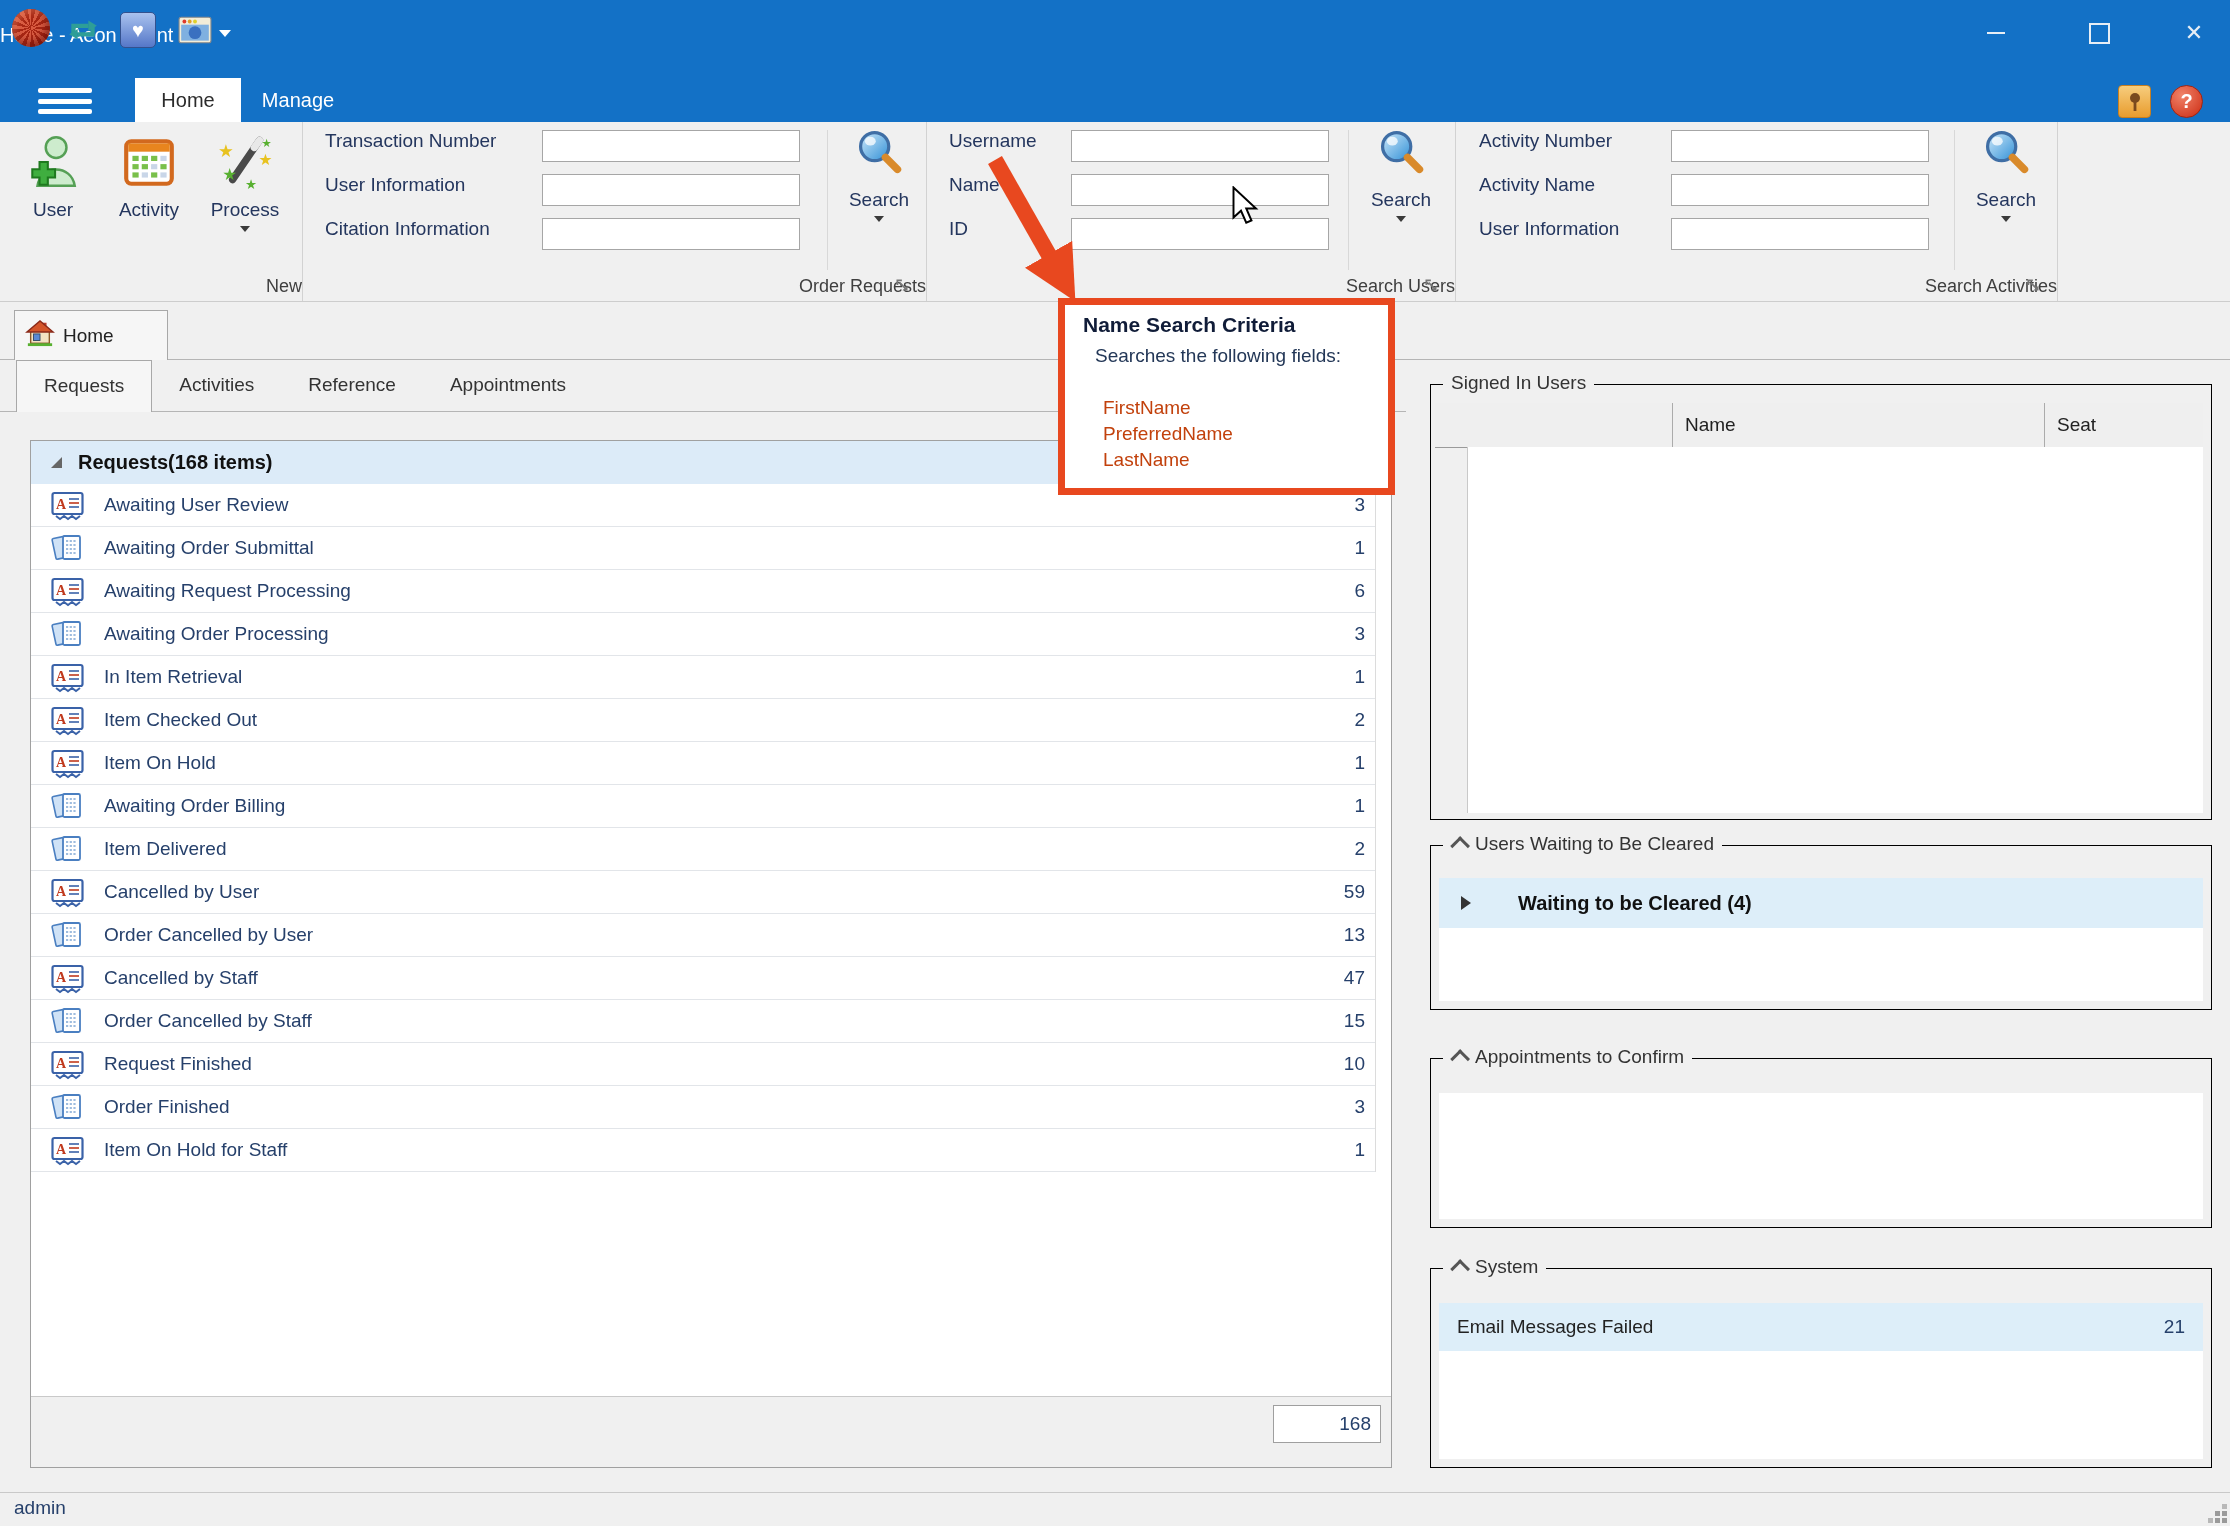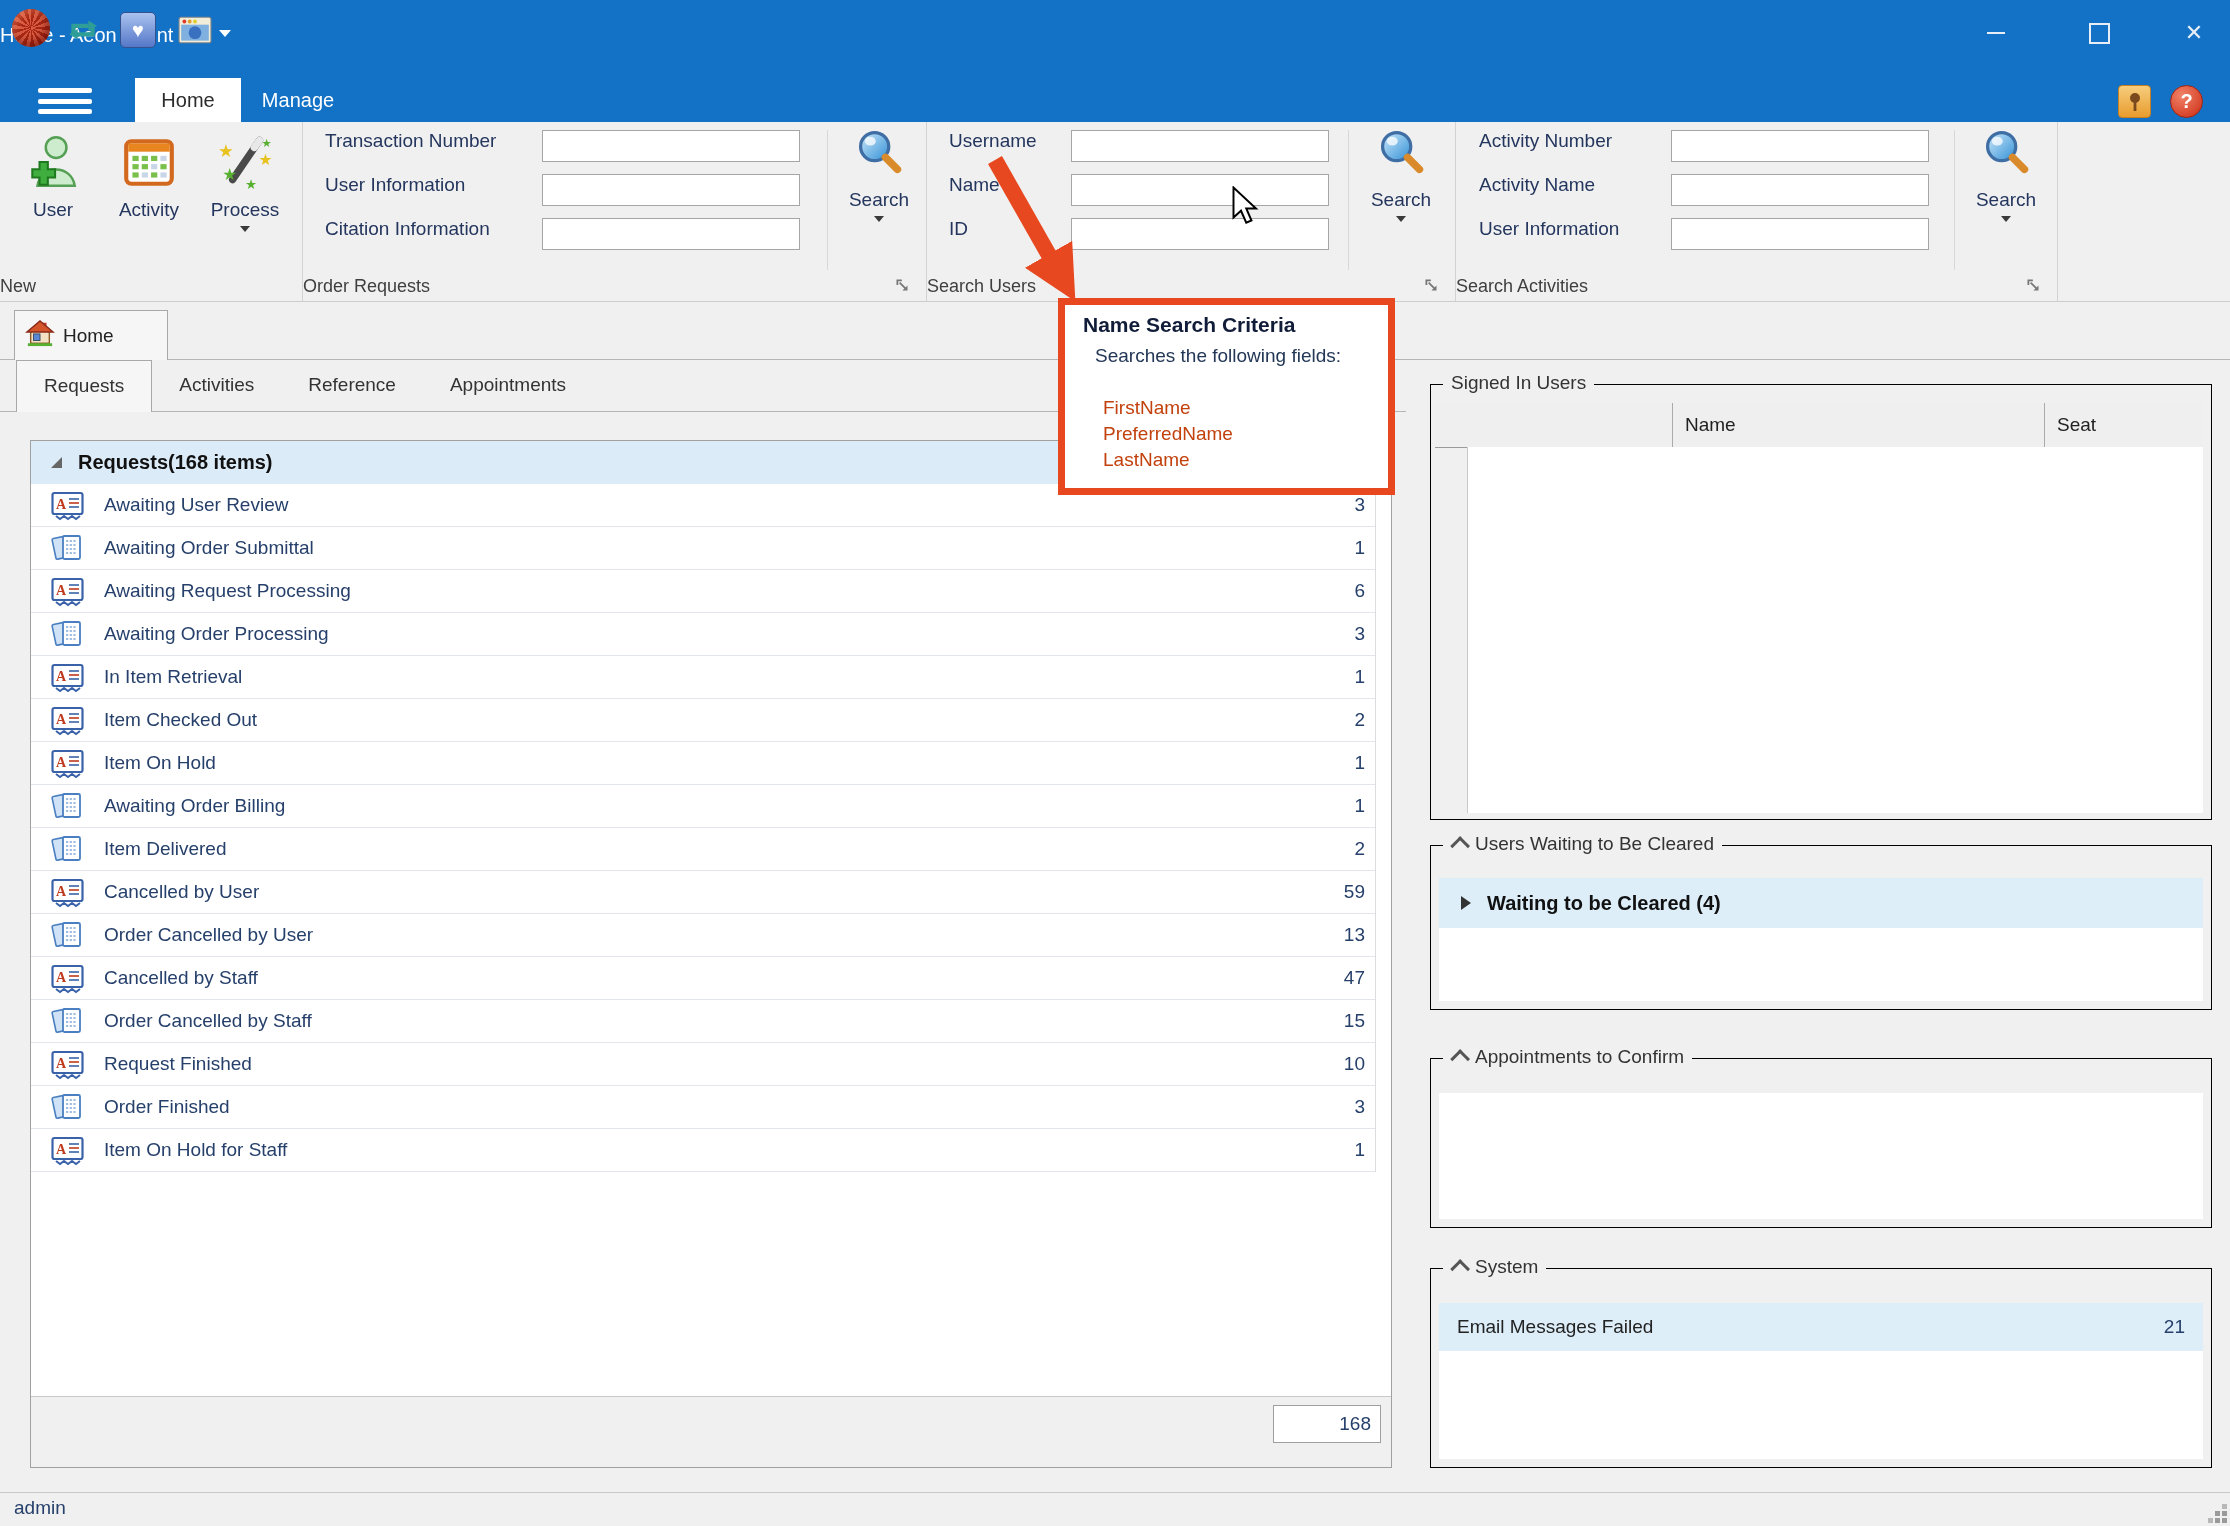--- a/index.html
+++ b/index.html
@@ -43,21 +43,21 @@
             display:flex;align-items:center;justify-content:center;}
 
   
   .ribbon{position:absolute;left:0;top:122px;width:2230px;height:180px;background:#f0f0f0;
           border-bottom:1px solid #cdcdcd;box-sizing:border-box;}
   .rgroup{position:absolute;top:0;height:179px;border-right:1px solid #d2d2d2;box-sizing:border-box;}
   .g-new{left:0;width:303px;}
   .g-req{left:303px;width:624px;}
   .g-users{left:927px;width:529px;}
   .g-acts{left:1456px;width:602px;}
-  .glabel{position:absolute;bottom:4px;left:0;width:100%;text-align:left;
+  .glabel{position:absolute;bottom:4px;left:0;width:100%;text-align:right;
           font-size:18px;color:#3f3f3f;}
   .launcher{position:absolute;bottom:6px;right:14px;width:18px;height:18px;}
   .rbtns{display:flex;padding:10px 0 0 12px;gap:14px;}
   .rbtn{width:82px;display:flex;flex-direction:column;align-items:center;}
   .rbtn .rlabel{margin-top:4px;font-size:19px;color:#24365E;}
   .caret{width:0;height:0;border-left:5px solid transparent;border-right:5px solid transparent;
          border-top:6px solid #3a3a3a;margin-top:5px;}
   .fields{position:absolute;top:8px;left:0;}
   .frow{display:flex;align-items:flex-start;height:34px;margin-bottom:10px;}
   .flabel{font-size:19px;color:#24365E;}
@@ -117,21 +117,21 @@
   .gb-appts{top:1058px;height:170px;}
   .gb-system{top:1268px;height:200px;}
   .siu-header{position:absolute;left:4px;right:8px;top:18px;height:44px;display:grid;
               grid-template-columns:238px 372px 1fr;background:#efefef;border-bottom:1px solid #9a9a9a;}
   .siu-cell{border-right:1px solid #ababab;display:flex;align-items:center;padding-left:12px;
             font-size:19px;color:#222;}
   .siu-cell:last-child{border-right:none;}
   .siu-body{position:absolute;left:36px;right:8px;top:62px;bottom:6px;background:#fff;
             border-left:1px solid #c9c9c9;}
   .blue-row{position:absolute;left:8px;right:8px;background:#DDEEF9;display:flex;align-items:center;}
-  .waiting-row{top:32px;height:50px;font-weight:bold;font-size:20px;color:#111;}
+  .waiting-row{top:32px;height:50px;font-weight:bold;font-size:20px;color:#111;gap:31px;}
   .tri-right{width:0;height:0;border-top:7px solid transparent;border-bottom:7px solid transparent;
              border-left:10px solid #333;margin:0 16px 0 22px;}
   .white-area{position:absolute;left:8px;right:8px;background:#fff;}
   .wa-waiting{top:82px;bottom:8px;}
   .wa-appts{top:34px;bottom:8px;}
   .wa-system{top:82px;bottom:8px;}
   .system-row{top:34px;height:48px;font-size:19px;color:#222;}
   .system-row .lab{margin-left:18px;}
   .system-row .val{position:absolute;right:18px;color:#26406B;}
 

